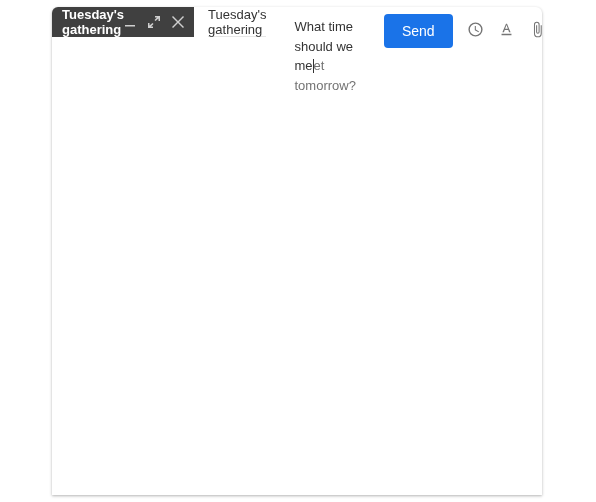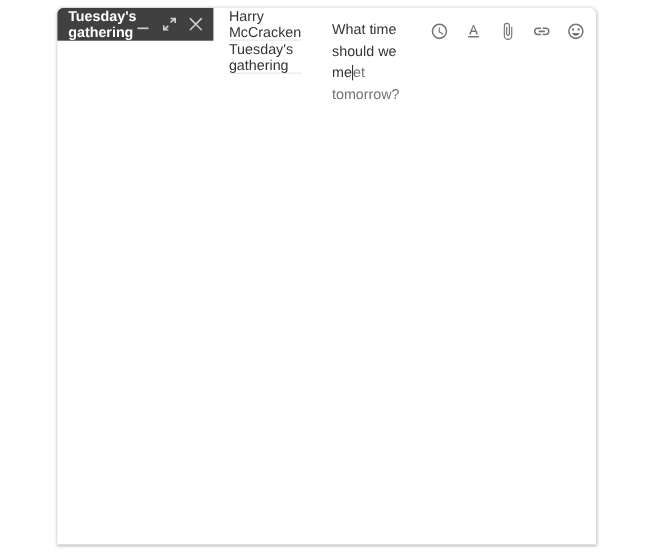--- a/index.html
+++ b/index.html
@@ -143,32 +143,30 @@
       <span class="ticon">
         <svg width="12" height="12" viewBox="0 0 12 12">
             <path d="M1 0L0 1l5 5-5 5 1 1 5-5 5 5 1-1-5-5 5-5-1-1-5 5z"></path>
           </svg>
       </span>
     </div>
   </div>
 
   <div class="fields">
     <div class="field-row">
-      <span>Harry McCracken</span>
-    </div>
-    <div class="field-row">
       <span>Tuesday's gathering</span>
     </div>
   </div>
 
   <div class="body-area">
     <span class="body-text">What time should we me</span><span class="cursor"></span><span class="ghost body-text">et tomorrow?</span>
   </div>
 
   <div class="footer">
+    <button class="send-btn">Send</button>
     <div class="tool-icons">
       <span>
         <svg width="17" height="17" viewBox="0 0 24 24">
             <path d="M12 2a10 10 0 100 20 10 10 0 000-20zm0 18a8 8 0 110-16 8 8 0 010 16zm.5-13H11v6l5.2 3 .8-1.3-4.5-2.6V7z"></path>
           </svg>
       </span>
       <span>
         <svg width="17" height="17" viewBox="0 0 24 24">
             <path d="M5 18h14v2H5v-2zM9.5 12.8h5L15.6 16h2.2L12.75 4h-1.5L6.2 16h2.2l1.1-3.2zm2.5-7.2l1.9 5.2h-3.8L12 5.6z"></path>
           </svg>

